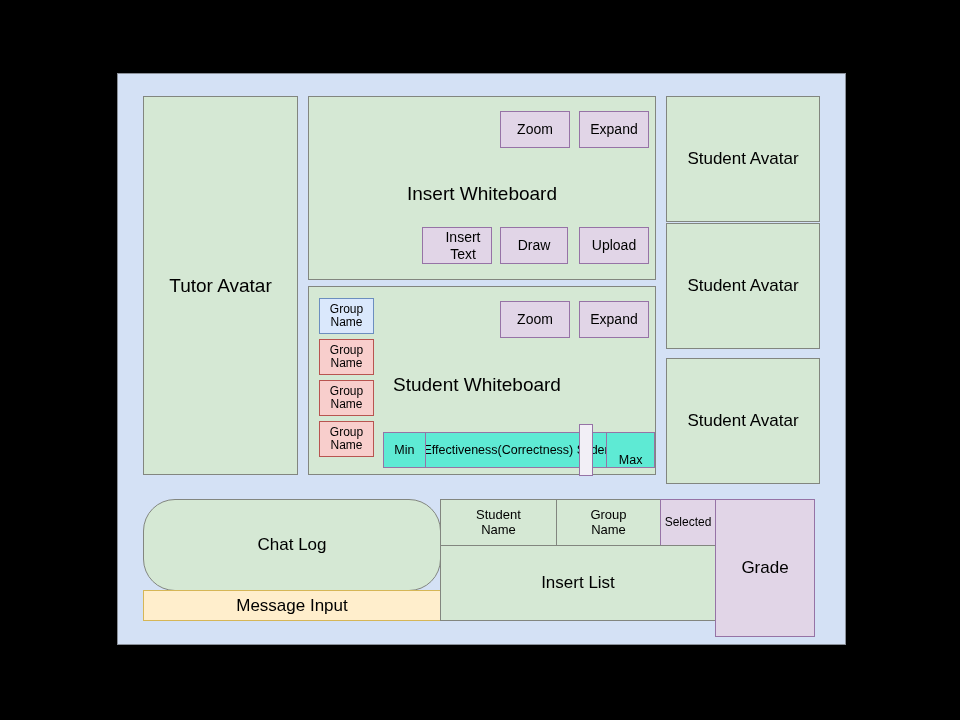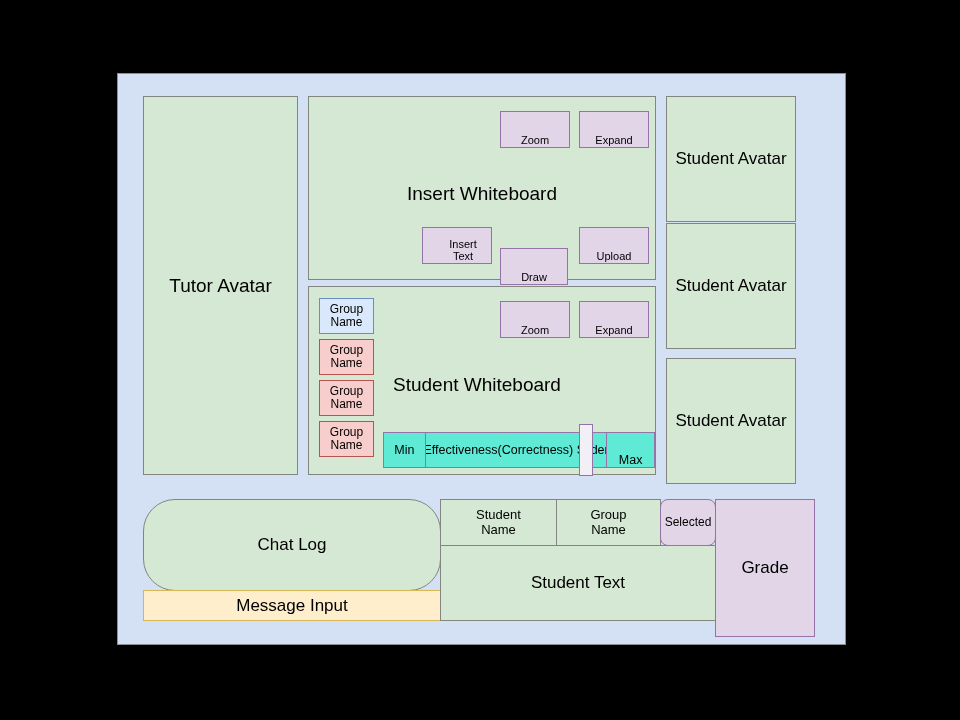--- a/index.html
+++ b/index.html
@@ -129,23 +129,23 @@
     line-height: 1.12;
   }
   .group-chip span { display: block; }
 
   
   .wb-btn {
     position: absolute;
     box-sizing: border-box;
     display: flex;
     align-items: center;
-    justify-content: flex-end;
+    justify-content: center;
     flex-direction: column;
-    font-size: 11px;
+    font-size: 14px;
     line-height: 1.15;
   }
   .wb-btn span { display: block; }
 
   
   .slider-row {
     position: absolute;
     left: 0;
     bottom: 6px;
     height: 36px;
@@ -173,21 +173,21 @@
     width: 14px;
     height: 52px;
     box-sizing: border-box;
     background: #f2eff6;
     border: 1px solid #9673a6;
   }
 
   
   .student-avatar {
     left: 548px;
-    width: 130px;
+    width: 154px;
     height: 126px;
   }
   .sa1 { top: 22px; }
   .sa2 { top: 149px; }
   .sa3 { top: 284px; }
 
   
   .chat-log {
     left: 25px; top: 425px;
     width: 298px; height: 92px; border-radius: 32px;
@@ -201,21 +201,21 @@
     width: 117px; height: 47px;
     flex-direction: column;
   }
   .col-group-name {
     left: 438px; top: 425px;
     width: 105px; height: 47px;
     flex-direction: column;
   }
   .col-selected {
     left: 542px; top: 425px;
-    width: 56px; height: 47px; border-radius: 8px;
+    width: 56px; height: 47px;
   }
   .student-list {
     left: 322px; top: 471px;
     width: 276px; height: 76px;
   }
   .grade {
     left: 597px; top: 425px;
     width: 100px; height: 138px;
   }
   .col-head span { display: block; }
@@ -239,21 +239,21 @@
         <span>Zoom</span>
       </div>
       <div class="wb-btn purple" style="left:270px; top:14px; width:70px; height:37px;">
         <span>Expand</span>
       </div>
 
       <div class="wb-btn purple" style="left:113px; top:130px; width:70px; height:37px;padding-left:12px;">
         <span>Insert</span>
         <span>Text</span>
       </div>
-      <div class="wb-btn purple" style="left:191px; top:130px; width:68px; height:37px;margin-top:21px;">
+      <div class="wb-btn purple" style="left:191px; top:130px; width:68px; height:37px;">
         <span>Draw</span>
       </div>
       <div class="wb-btn purple" style="left:270px; top:130px; width:70px; height:37px;">
         <span>Upload</span>
       </div>
     </div>
 
     <div class="box green student-wb">
 
       <div class="group-list">
@@ -327,21 +327,21 @@
     <div class="box green col-group-name col-head t-sm">
       <span>Group</span>
       <span>Name</span>
     </div>
 
     <div class="box purple col-selected t-xs">
       <span>Selected</span>
     </div>
 
     <div class="box green student-list t-md">
-      <span>Student Text</span>
+      <span>Insert List</span>
     </div>
 
     <div class="box purple grade t-md">
       <span>Grade</span>
     </div>
 
   </div>
 </div>
 
 </body></html>

